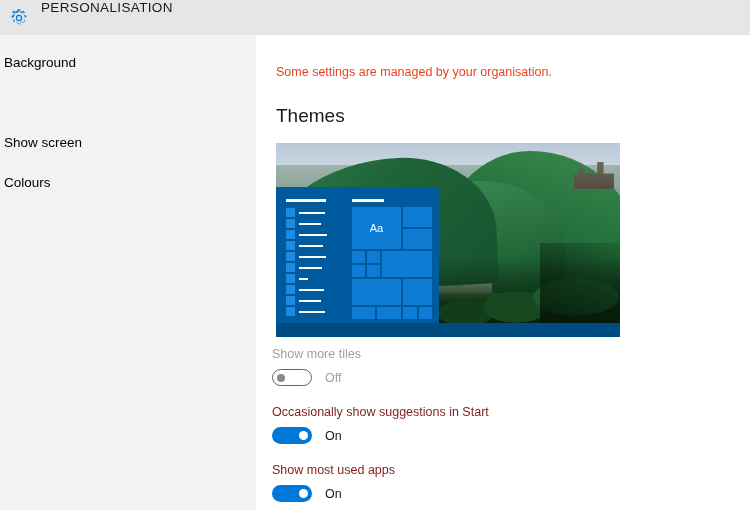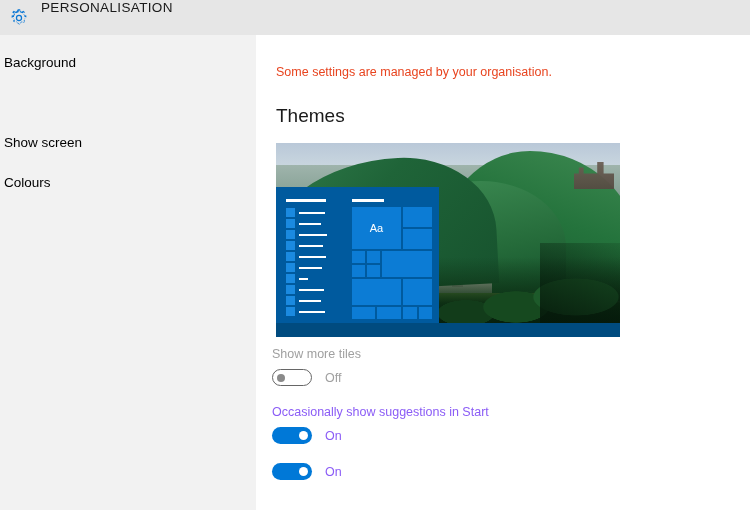--- a/index.html
+++ b/index.html
@@ -300,21 +300,21 @@
   }
 
   
   .setting {
     position: absolute;
     left: 16px;
     width: 440px;
   }
   .setting-label {
     font-size: 12.5px;
-    color: #8b5cf6;
+    color: #7f1d1d;
     display: block;
     margin-bottom: 8px;
   }
   .setting.disabled .setting-label,
   .setting.disabled .toggle-state {
     color: #a0a0a0;
   }
   .toggle-row {
     display: flex;
     align-items: center;
@@ -342,21 +342,21 @@
   }
   .toggle.off .knob {
     position: absolute;
     left: 4px; top: 4px;
     width: 8px; height: 8px;
     border-radius: 50%;
     background: #8a8a8a;
   }
   .toggle-state {
     font-size: 12.5px;
-    color: #8b5cf6;
+    color: #0f172a;
     margin-left: 13px;
   }
 </style>
 </head>
 <body>
 
 <div class="window">
 
   <div class="titlebar">
     <span class="gear-icon-wrap">
@@ -486,20 +486,21 @@
       <span class="setting-label">Occasionally show suggestions in Start</span>
       <div class="toggle-row">
         <span class="toggle on">
             <span class="knob"></span>
           </span>
         <span class="toggle-state">On</span>
       </div>
     </div>
 
     <div class="setting" style="top:428px">
+      <span class="setting-label">Show most used apps</span>
       <div class="toggle-row">
         <span class="toggle on">
             <span class="knob"></span>
           </span>
         <span class="toggle-state">On</span>
       </div>
     </div>
 
   </main>
 </div>

